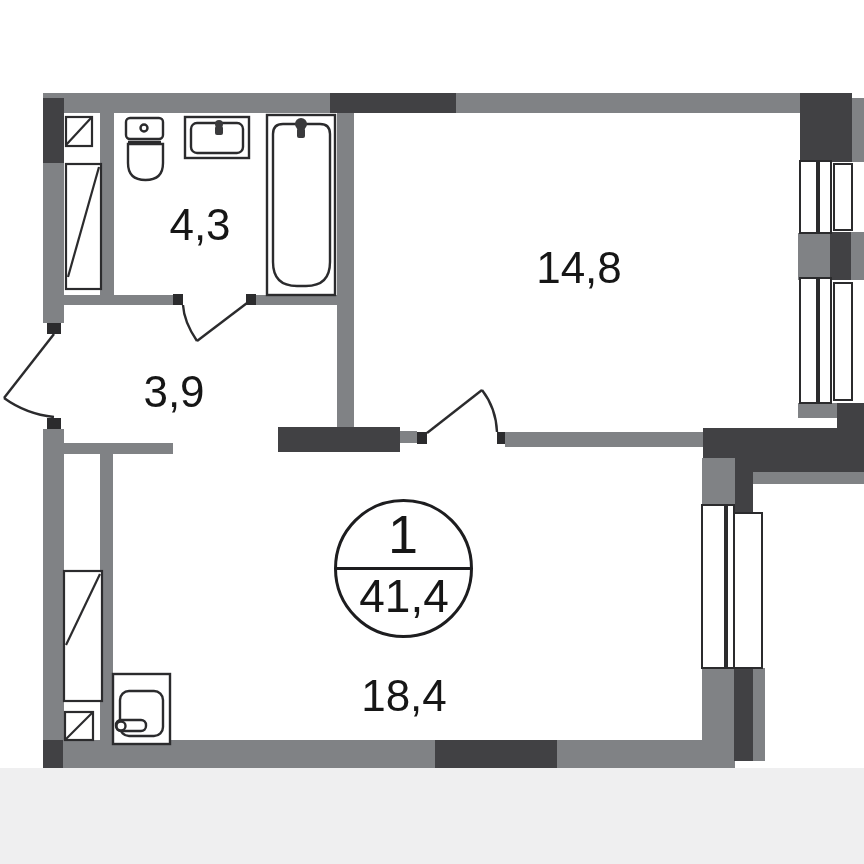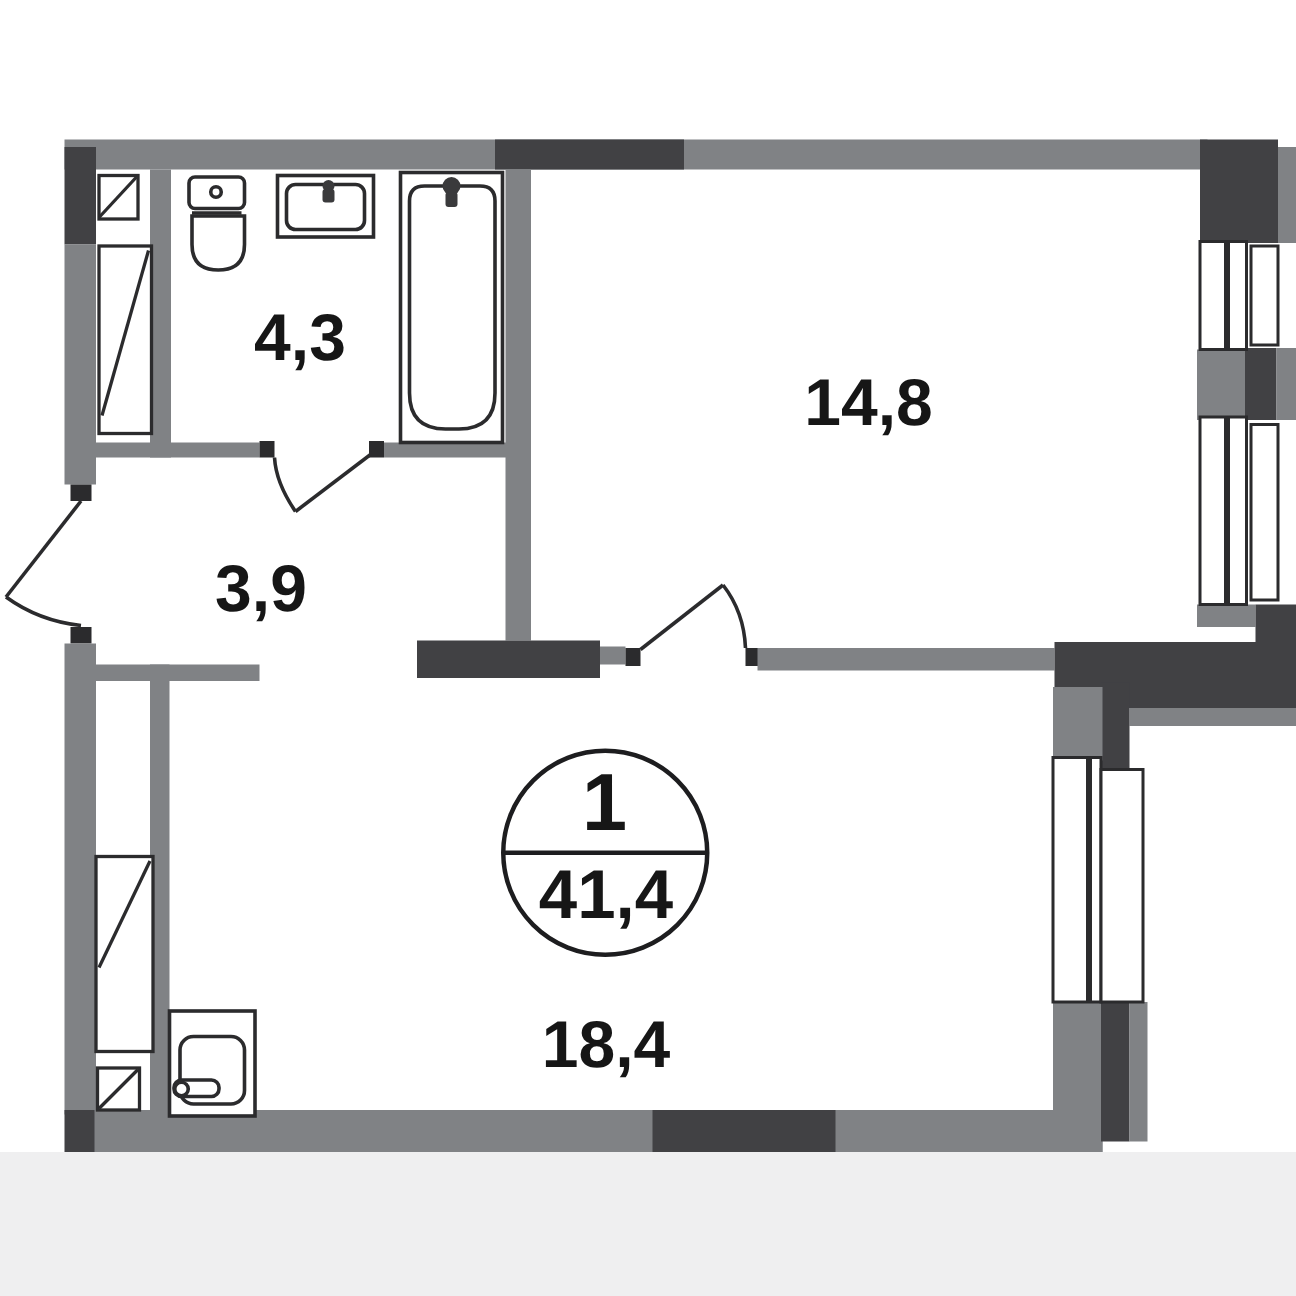--- a/index.html
+++ b/index.html
@@ -1,16 +1,16 @@
 <!DOCTYPE html>
 <html><head>
 <meta charset="utf-8">
 <style>
   html,body{margin:0;padding:0;background:#ffffff;}
-  .stage{width:864px;height:864px;position:relative;font-family:"Liberation Sans",sans-serif;font-weight:bold;}
+  .stage{width:864px;height:864px;position:relative;font-family:"Liberation Sans",sans-serif;}
   svg{display:block;}
   .wall{fill:#808285;}
   .wall-dark{fill:#414144;}
   .jamb{fill:#2b2b2d;}
   .fix{fill:#ffffff;stroke:#2b2b2d;stroke-width:2.4;}
   .fix-solid{fill:#3a3a3c;stroke:none;}
   .doorline{fill:none;stroke:#2b2b2d;stroke-width:2.4;}
   .sash{fill:#ffffff;stroke:#2b2b2d;stroke-width:2.2;}
   .sashline{fill:none;stroke:#2b2b2d;stroke-width:2.2;}
   .winslot{fill:#ffffff;stroke:#2b2b2d;stroke-width:2;}

